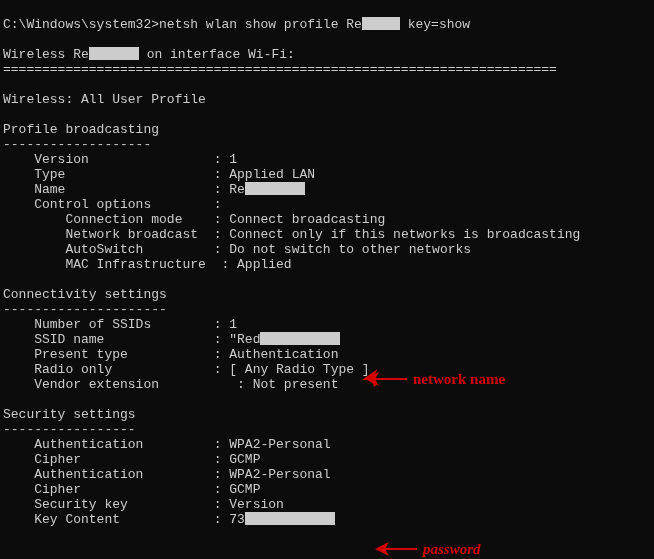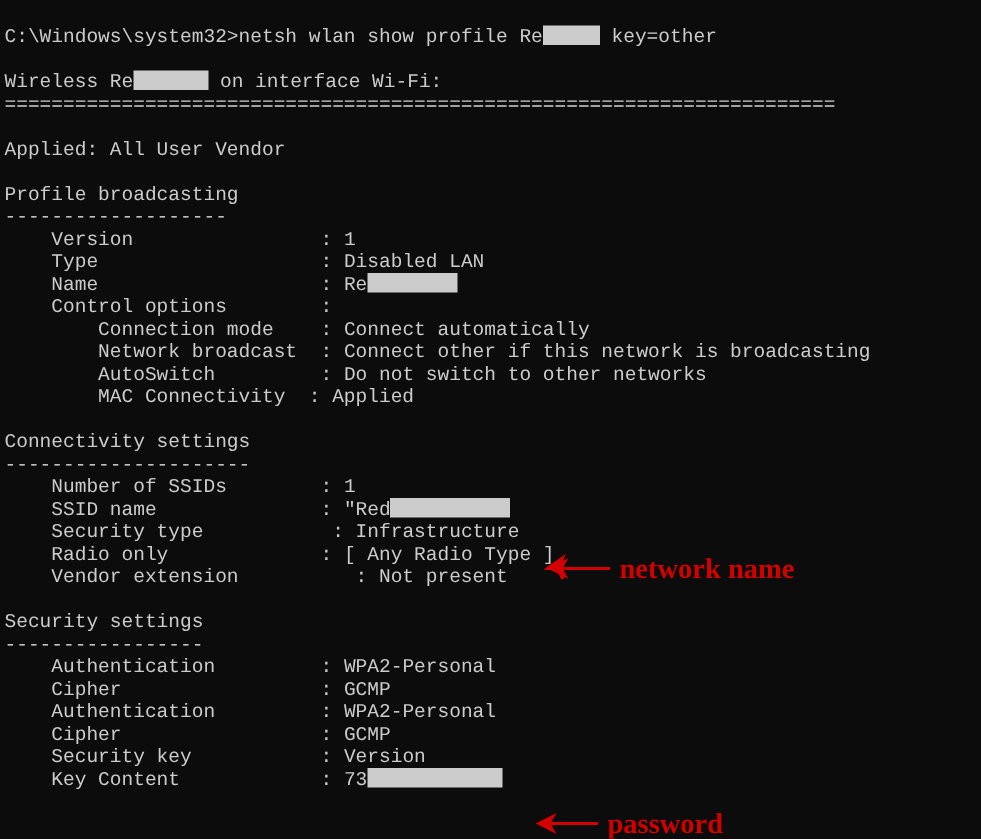--- a/index.html
+++ b/index.html
@@ -31,52 +31,52 @@
     position: absolute;
     display: flex;
     align-items: center;
     gap: 6px;
     pointer-events: none;
   }
   .annot-label {
     color: #d40000;
     font-family: "Times New Roman", serif;
     font-weight: bold;
-    font-size: 19px;
+    font-size: 15px;
     white-space: nowrap;
   }
   .arrow-svg { display: block; }
 </style>
 </head>
 <body>
 
 <div class="terminal">
-<span>C:\Windows\system32&gt;</span><span>netsh wlan show profile Re</span><span class="redact" style="width:38px"></span><span> key=other</span>
+<span>C:\Windows\system32&gt;</span><span>netsh wlan show profile Re</span><span class="redact" style="width:38px"></span><span> key=show</span>
 
 <span>Wireless Re</span><span class="redact" style="width:50px"></span> <span>on interface Wi-Fi:</span>
 <span>=======================================================================</span>
 
-<span>Applied: All User Vendor</span>
+<span>Wireless: All User Profile</span>
 
 <span>Profile broadcasting</span>
 <span>-------------------</span>
 <span>    Version                : </span><span>1</span>
-<span>    Type                   : </span><span>Disabled LAN</span>
+<span>    Type                   : </span><span>Applied LAN</span>
 <span>    Name                   : </span><span>Re</span><span class="redact" style="width:60px"></span>
 <span>    Control options        :</span>
-<span>        Connection mode    : </span><span>Connect automatically</span>
-<span>        Network broadcast  : </span><span>Connect other if this network is broadcasting</span>
+<span>        Connection mode    : </span><span>Connect broadcasting</span>
+<span>        Network broadcast  : </span><span>Connect only if this networks is broadcasting</span>
 <span>        AutoSwitch         : </span><span>Do not switch to other networks</span>
-<span>        MAC Connectivity  : </span><span>Applied</span>
+<span>        MAC Infrastructure  : </span><span>Applied</span>
 
 <span>Connectivity settings</span>
 <span>---------------------</span>
 <span>    Number of SSIDs        : </span><span>1</span>
 <span>    SSID name              : </span><span>"Red</span><span class="redact" style="width:80px"></span>
-<span>    Security type           : </span><span>Infrastructure</span>
+<span>    Present type           : </span><span>Authentication</span>
 <span>    Radio only             : </span><span>[ Any Radio Type ]</span>
 <span>    Vendor extension          : </span><span>Not present</span>
 
 <span>Security settings</span>
 <span>-----------------</span>
 <span>    Authentication         : </span><span>WPA2-Personal</span>
 <span>    Cipher                 : </span><span>GCMP</span>
 <span>    Authentication         : </span><span>WPA2-Personal</span>
 <span>    Cipher                 : </span><span>GCMP</span>
 <span>    Security key           : </span><span>Version</span>
@@ -84,19 +84,19 @@
 </div>
 
 <div class="annot" style="left:363px; top:369px;">
   <svg class="arrow-svg" width="44" height="20" viewBox="0 0 44 20">
     <path d="M44 10 L12 10 M12 10 L2 10 L12 3 L9 10 L12 17 Z" fill="#d40000" stroke="#d40000" stroke-width="2"></path>
     <polygon points="2,10 16,3 12,10 16,17" fill="#d40000"></polygon>
   </svg>
   <span class="annot-label">network name</span>
 </div>
 
-<div class="annot" style="left:355px; top:539px;">
+<div class="annot" style="left:373px; top:539px;font-style:italic;">
   <svg class="arrow-svg" width="44" height="20" viewBox="0 0 44 20">
     <path d="M44 10 L12 10" fill="none" stroke="#d40000" stroke-width="2"></path>
     <polygon points="2,10 16,3 12,10 16,17" fill="#d40000"></polygon>
   </svg>
   <span class="annot-label">password</span>
 </div>
 
 </body></html>

